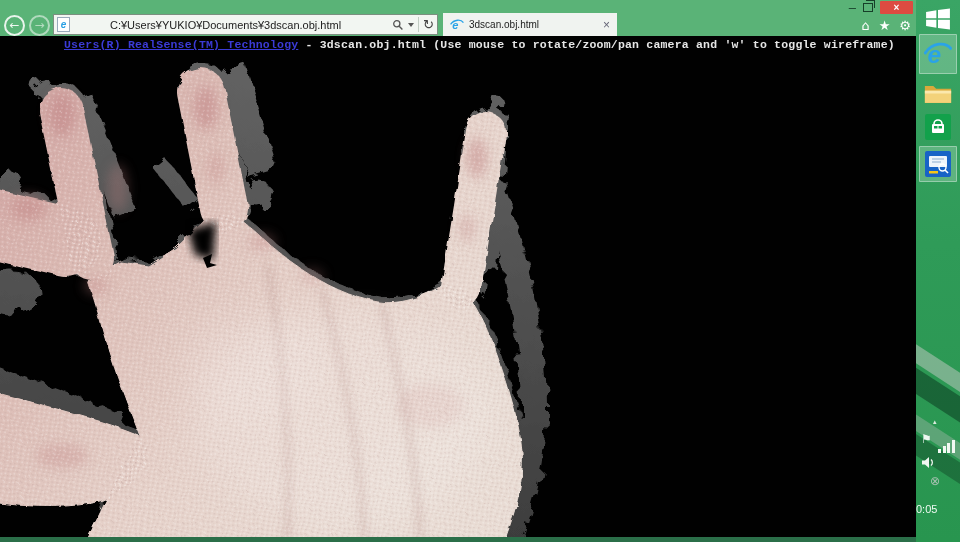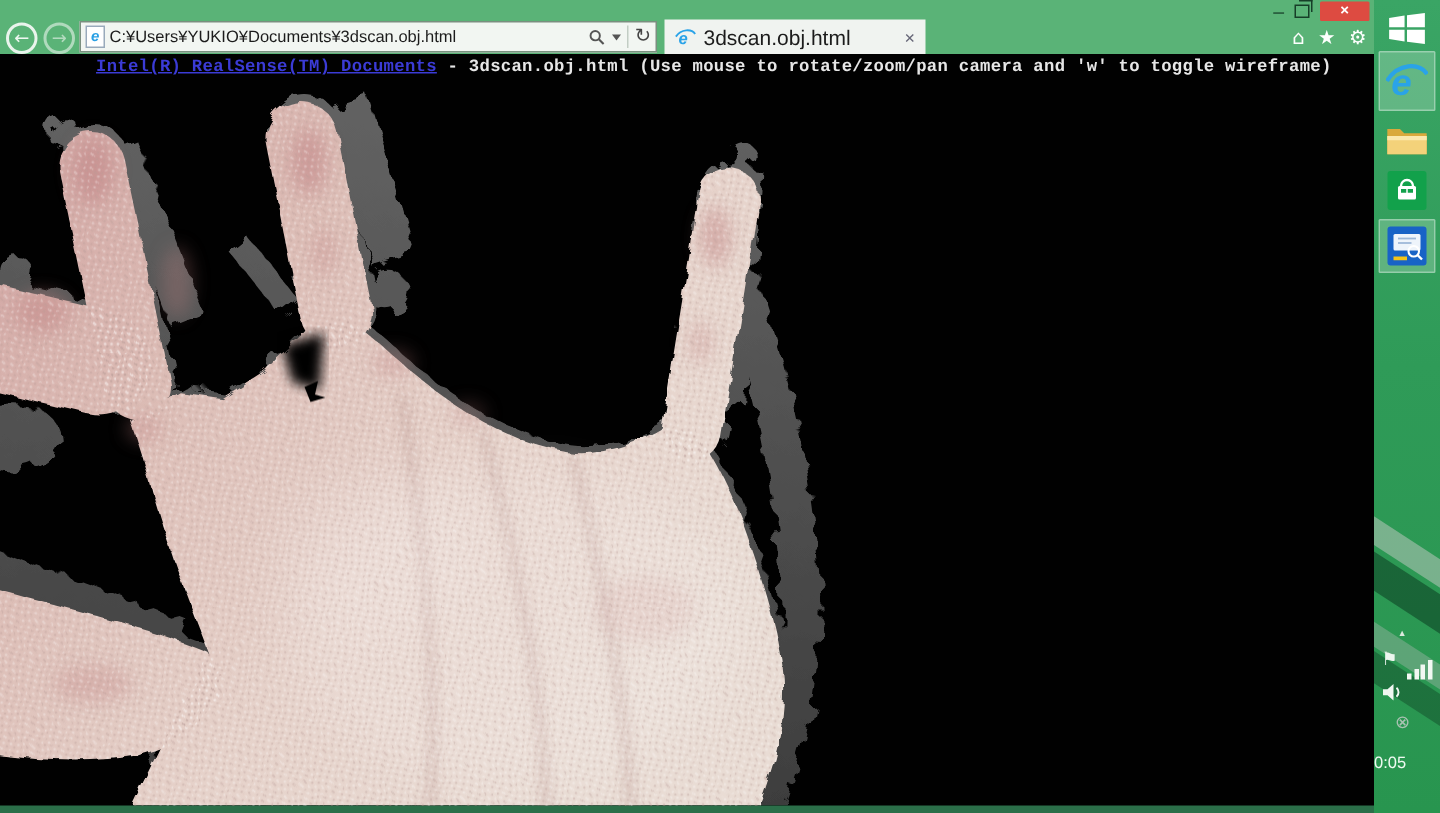--- a/index.html
+++ b/index.html
@@ -21,29 +21,29 @@
 
   .nav-btn { position:absolute; top:15px; width:21px; height:21px; border:2px solid #e9f4ec; border-radius:50%;
              color:#eef7f0; font-size:12px; line-height:17px; text-align:center; }
   .nav-back { left:4px; }
   .nav-fwd  { left:29px; opacity:.6; }
 
   .address-bar { position:absolute; left:53px; top:14px; width:385px; height:21px; background:#f2f6f2;
                  border:1px solid #7b8f80; display:flex; align-items:center; padding:0 3px; gap:3px; }
   .doc-icon { width:13px; height:15px; background:#fff; border:1px solid #9ab; position:relative; flex:none;
               color:#2aa0e4; font-weight:bold; font-size:10px; line-height:13px; text-align:center; font-style:italic; }
-  .url-text { flex:1; font-size:11px; color:#1c1c1c; white-space:nowrap; overflow:hidden; }
+  .url-text { flex:1; font-size:11px; color:#1c1c1c; white-space:nowrap; overflow:hidden;margin-left:37px; }
   .addr-icons { display:flex; align-items:center; gap:4px; flex:none; }
   .caret-down { width:0; height:0; border-left:3.5px solid transparent; border-right:3.5px solid transparent; border-top:4px solid #555; }
   .addr-sep { width:1px; height:15px; background:#c2cdc4; }
   .refresh { color:#444; font-size:13px; line-height:13px; }
 
   .tab { position:absolute; left:443px; top:13px; width:174px; height:23px; background:#f0f3f0;
          display:flex; align-items:center; padding:0 7px; gap:5px; }
-  .tab-label { flex:1; font-size:14px; color:#1c1c1c; white-space:nowrap; overflow:hidden; }
+  .tab-label { flex:1; font-size:10px; color:#1c1c1c; white-space:nowrap; overflow:hidden; }
   .tab-close { color:#667; font-size:12px; line-height:12px; }
 
   .chrome-icons { position:absolute; right:5px; top:19px; display:flex; gap:9px; color:#fdfffd; font-size:13px; }
   .chrome-icons span { line-height:14px; }
 
   .ie-logo-svg { display:block; }
 
   
   .page { position:absolute; left:0; top:36px; width:916px; height:501px; background:#010101; overflow:hidden; }
   .page-header { position:absolute; left:0; top:2px; width:100%; padding-left:64px; z-index:5;
@@ -121,21 +121,21 @@
 
       <div class="chrome-icons">
         <span class="glyph">⌂</span>
         <span class="glyph">★</span>
         <span class="glyph">⚙</span>
       </div>
     </div>
 
     <div class="page">
       <div class="page-header">
-        <a href="#">Intel(R) RealSense(TM) Documents</a><span> - 3dscan.obj.html (Use mouse to rotate/zoom/pan camera and 'w' to toggle wireframe)</span>
+        <a href="#">Users(R) RealSense(TM) Technology</a><span> - 3dscan.obj.html (Use mouse to rotate/zoom/pan camera and 'w' to toggle wireframe)</span>
       </div>
 
       <svg class="hand-svg" viewBox="0 0 916 501">
         <defs>
           <linearGradient id="flesh" x1="0" y1="80" x2="430" y2="430" gradientUnits="userSpaceOnUse">
             <stop offset="0" stop-color="#d2a6a3"></stop>
             <stop offset="0.3" stop-color="#dcbcb5"></stop>
             <stop offset="0.65" stop-color="#e6d2ca"></stop>
             <stop offset="1" stop-color="#e9dcd4"></stop>
           </linearGradient>

